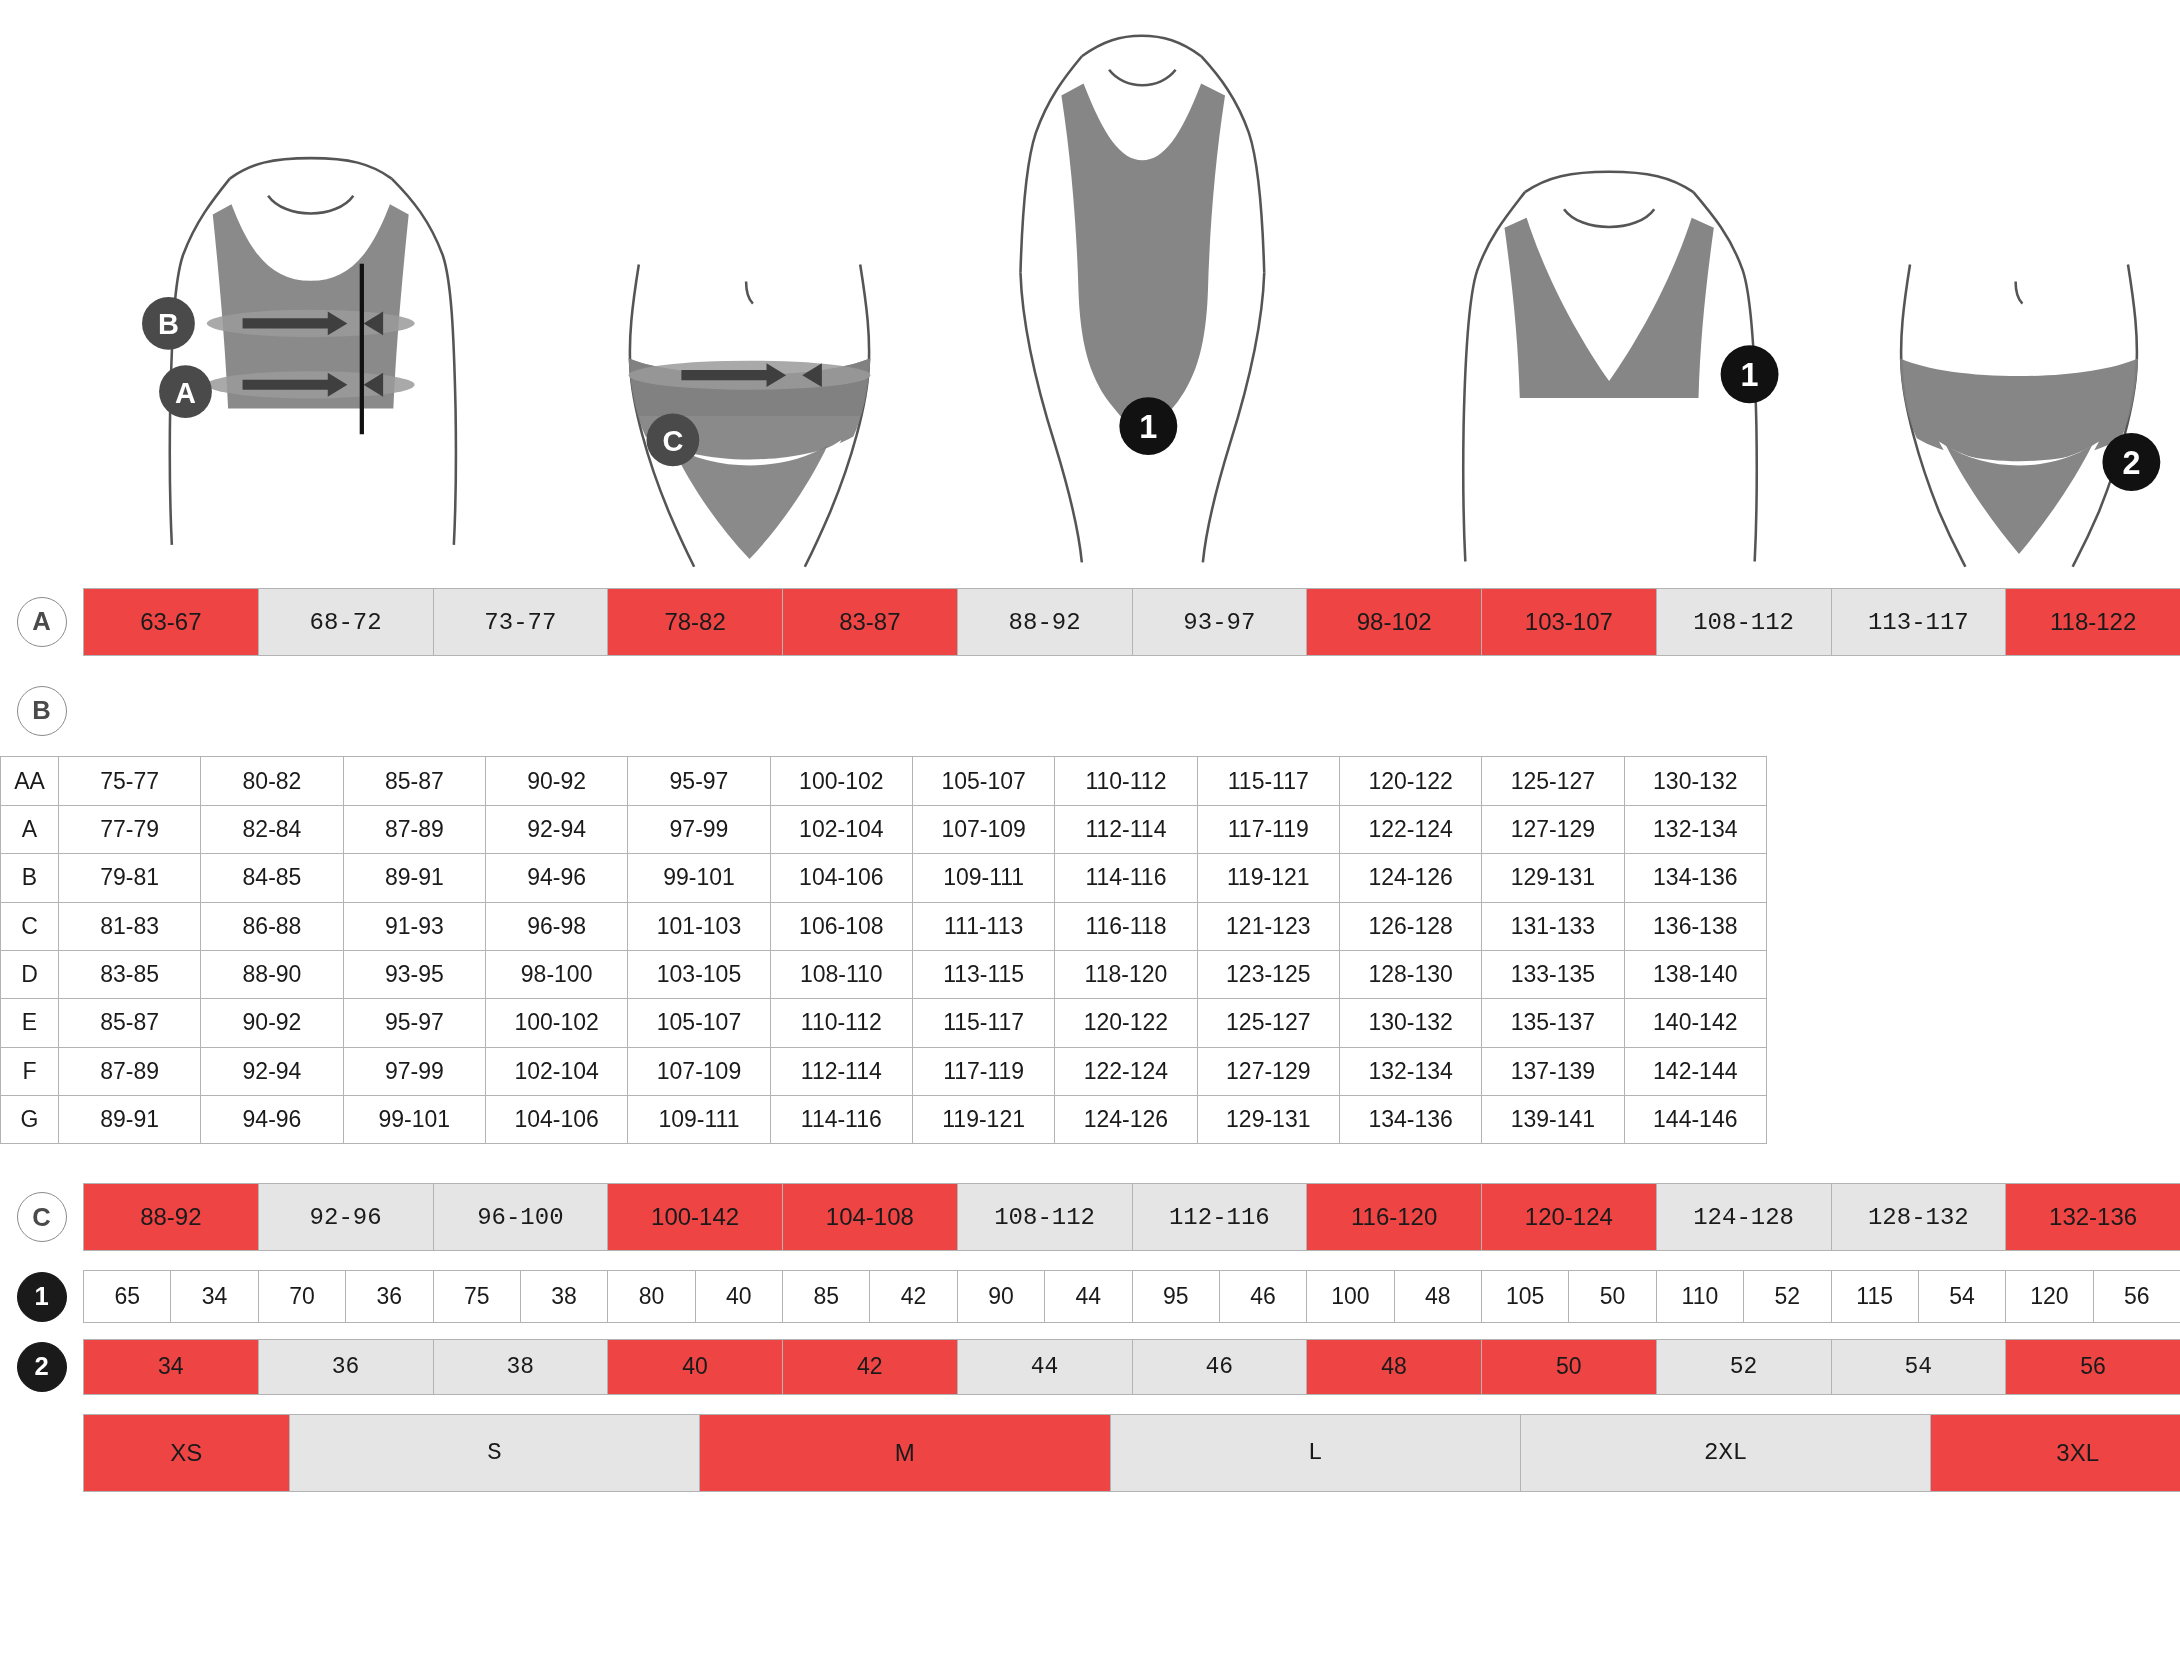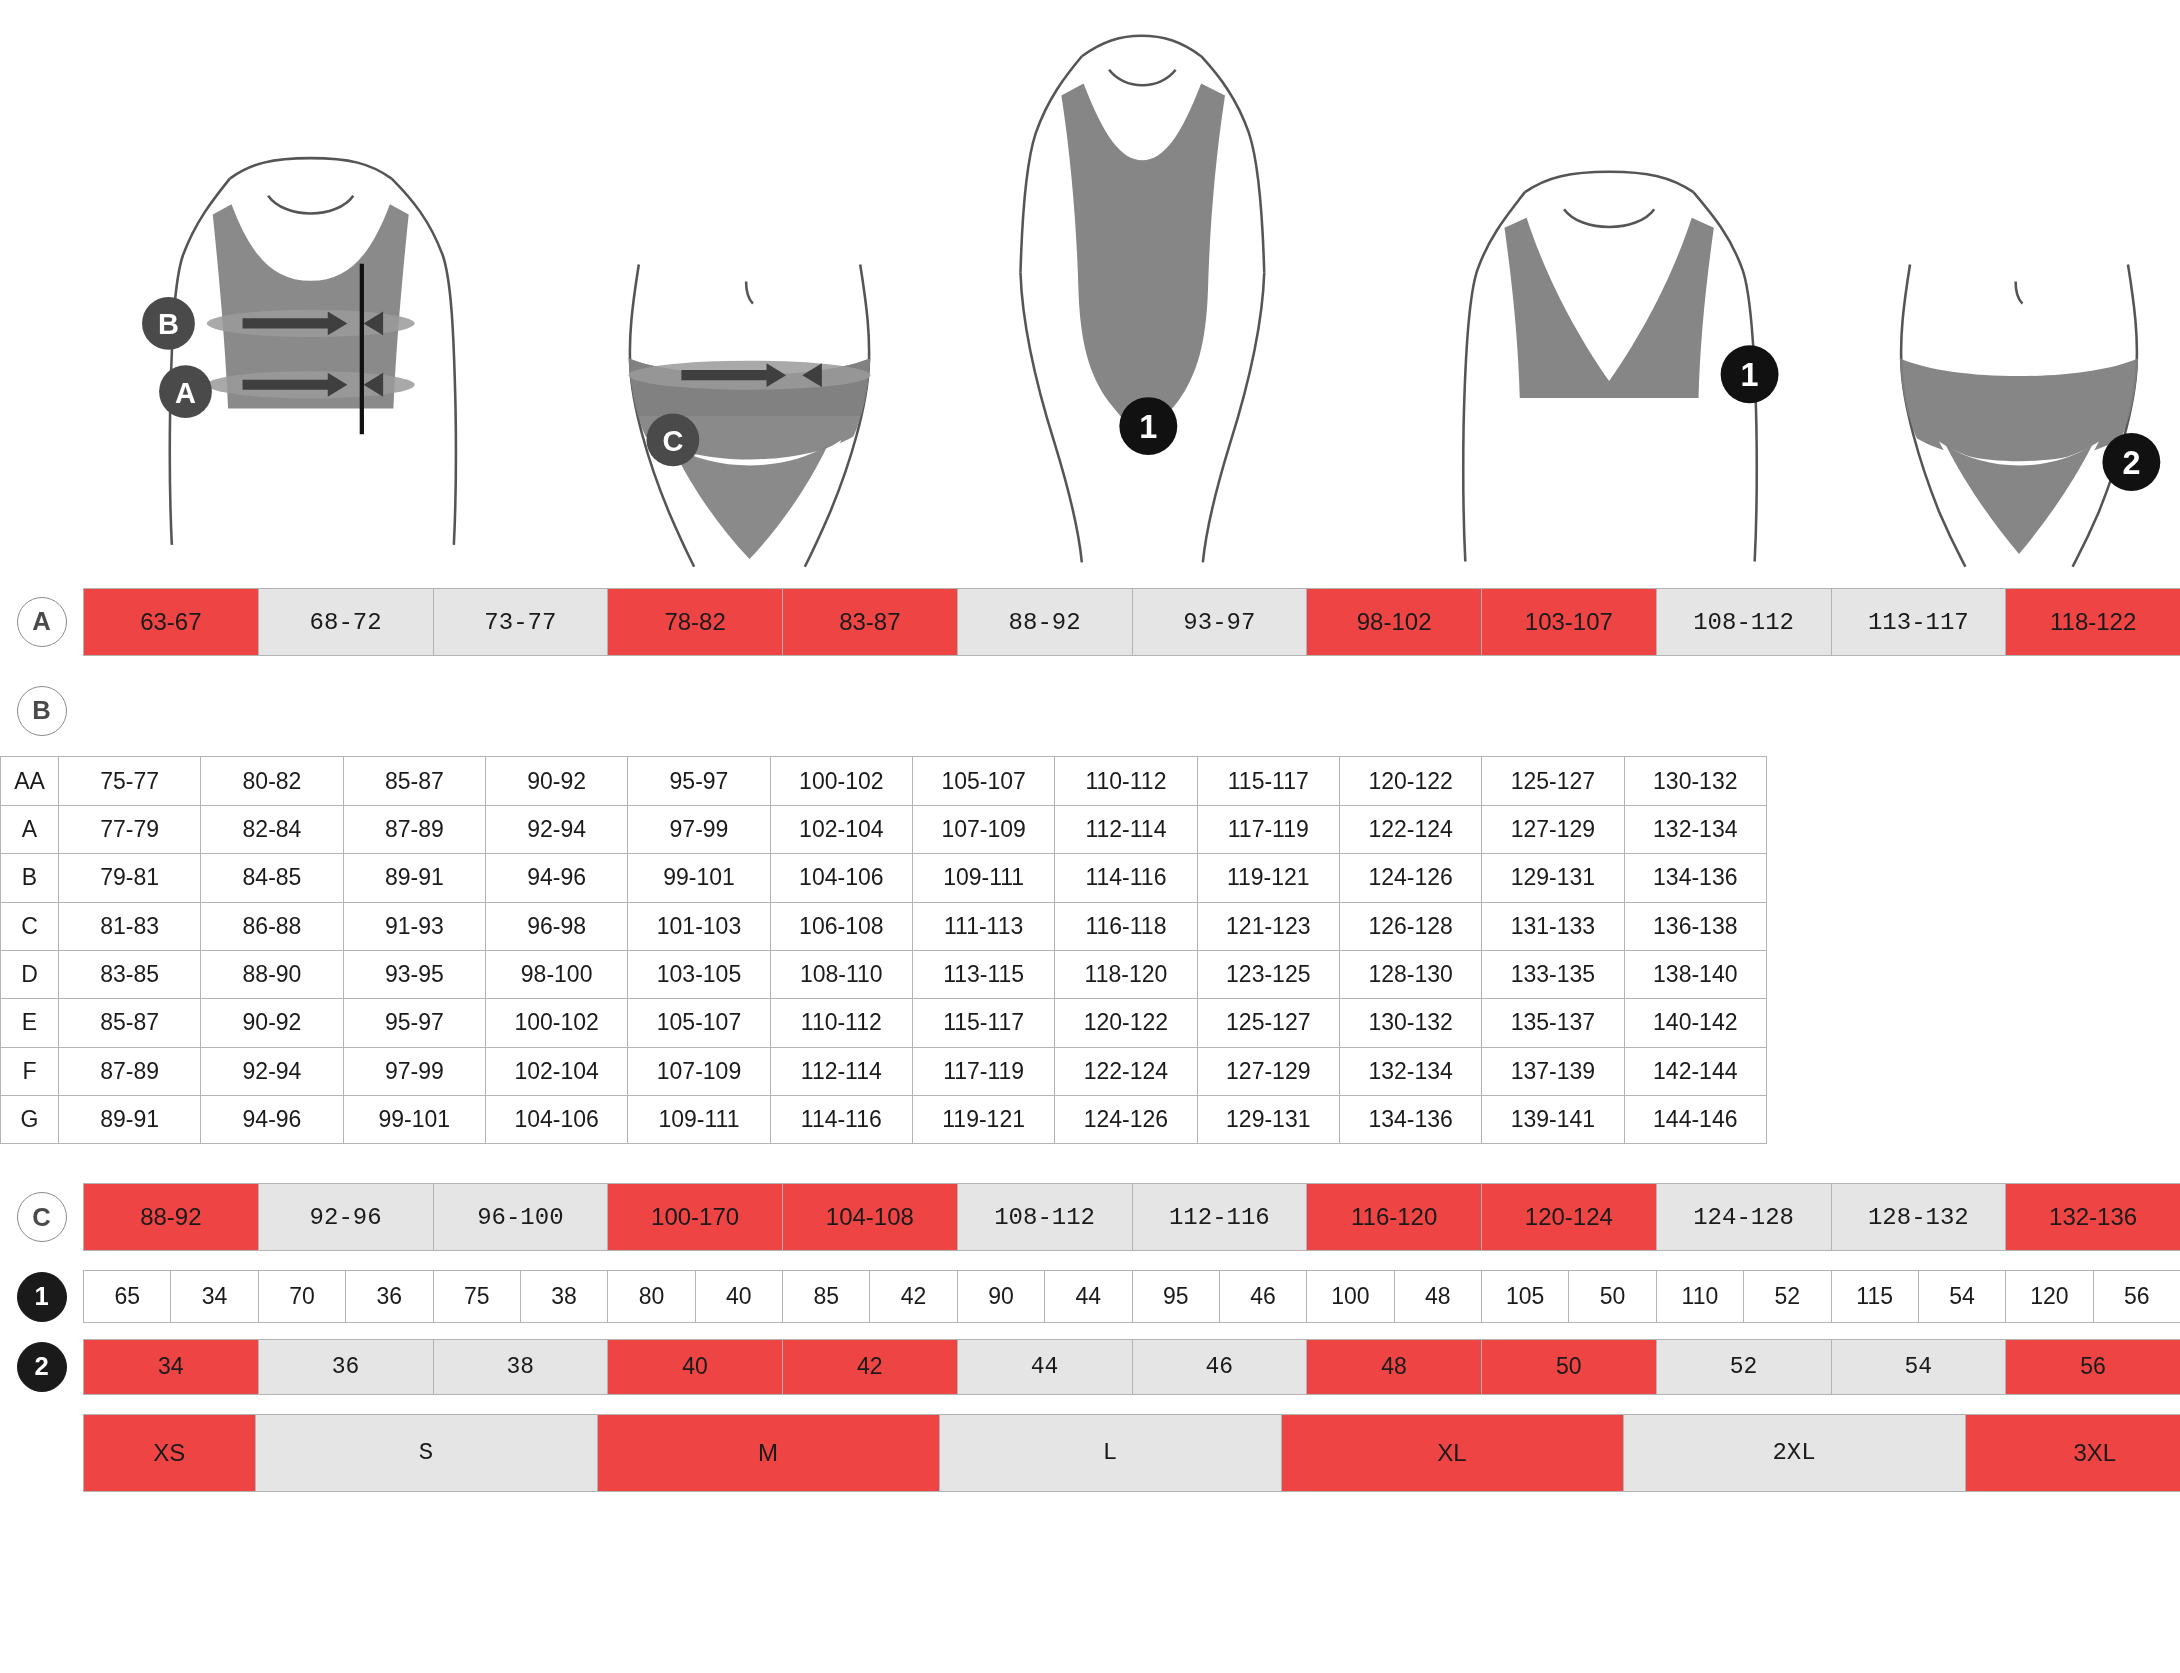--- a/index.html
+++ b/index.html
@@ -417,21 +417,21 @@
   </div>
 
   <div class="row row-c">
     <div class="row-label">
       <div class="circle-label">C</div>
     </div>
     <div class="cells">
       <div class="cell shaded">88-92</div>
       <div class="cell plain">92-96</div>
       <div class="cell plain">96-100</div>
-      <div class="cell shaded">100-170</div>
+      <div class="cell shaded">100-142</div>
       <div class="cell shaded">104-108</div>
       <div class="cell plain">108-112</div>
       <div class="cell plain">112-116</div>
       <div class="cell shaded">116-120</div>
       <div class="cell shaded">120-124</div>
       <div class="cell plain">124-128</div>
       <div class="cell plain">128-132</div>
       <div class="cell shaded">132-136</div>
     </div>
   </div>
@@ -512,20 +512,19 @@
     </div>
   </div>
 
   <div class="row row-size">
     <div class="row-label"></div>
     <div class="cells">
       <div class="cell shaded" style="flex:1;">XS</div>
       <div class="cell plain" style="flex:2;">S</div>
       <div class="cell shaded" style="flex:2;">M</div>
       <div class="cell plain" style="flex:2;">L</div>
-      <div class="cell shaded" style="flex:2;">XL</div>
       <div class="cell plain" style="flex:2;">2XL</div>
       <div class="cell shaded" style="flex:1;padding-left:44px;">3XL</div>
     </div>
   </div>
 
 </div>
 
 
 </body></html>

